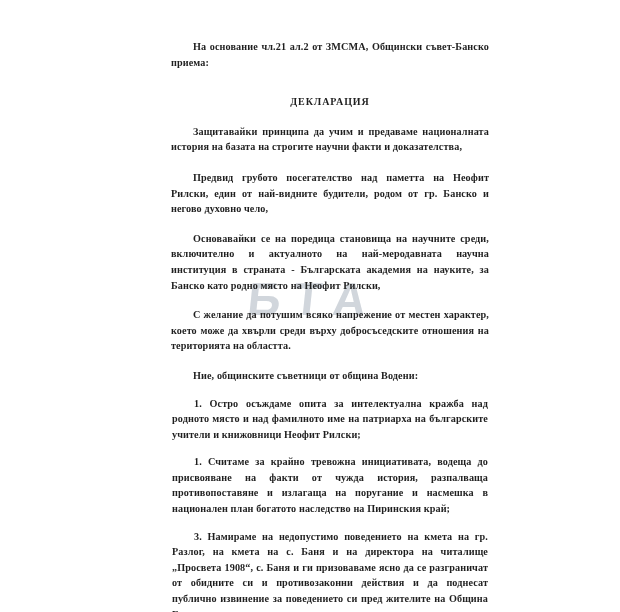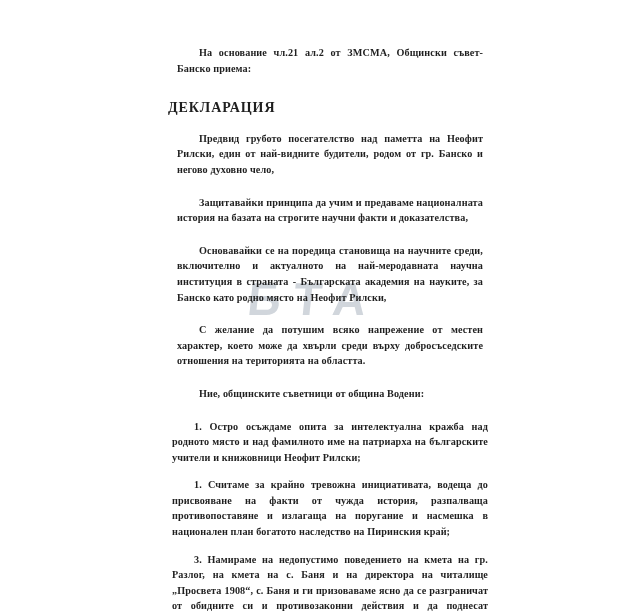--- a/index.html
+++ b/index.html
@@ -47,43 +47,43 @@
 
   #content {
     position: absolute;
     left: 160px;
     top: 28px;
     width: 340px;
     z-index: 2;
   }
 
   .para {
-    margin: 17px;
+    margin: 11px;
     text-align: justify;
     text-justify: inter-word;
     font-size: 10.2px;
     line-height: 15.6px;
     font-weight: 700;
     letter-spacing: 0.1px;
     color: #1f1f1f;
   }
 
   .indent {
     text-indent: 22px;
   }
 
   .gap-lg { margin-top: 15px; }
   .gap-md { margin-top: 14px; }
   .gap-sm { margin-top: 0px; }
 
   #doc-title {
     margin: 8px;
     margin-top: 24px;
-    text-align: left;
-    font-size: 14px;
+    text-align: center;
+    font-size: 10px;
     font-weight: 700;
     letter-spacing: 0.9px;
     line-height: 15.6px;
     color: #1f1f1f;
   }
 
   .list-item {
     margin: 12px;
     text-align: justify;
     text-justify: inter-word;
@@ -106,23 +106,23 @@
 <div id="page">
 
   <div id="watermark">БТА</div>
 
   <div id="content">
 
     <p class="para indent">На основание чл.21 ал.2 от ЗМСМА, Общински съвет-Банско приема:</p>
 
     <h1 id="doc-title">ДЕКЛАРАЦИЯ</h1>
 
+    <p class="para indent gap-md">Защитавайки принципа да учим и предаваме националната история на базата на строгите научни факти и доказателства,</p>
+
     <p class="para indent gap-lg">Предвид грубото посегателство над паметта на Неофит Рилски, един от най-видните будители, родом от гр. Банско и негово духовно чело,</p>
-
-    <p class="para indent gap-md">Защитавайки принципа да учим и предаваме националната история на базата на строгите научни факти и доказателства,</p>
 
     <p class="para indent gap-md">Основавайки се на поредица становища на научните среди, включително и актуалното на най-меродавната научна институция в страната - Българската академия на науките, за Банско като родно място на Неофит Рилски,</p>
 
 
 
     <p class="para indent gap-md">С желание да потушим всяко напрежение от местен характер, което може да хвърли среди върху добросъседските отношения на територията на областта.</p>
 
     <p class="para indent gap-md">Ние, общинските съветници от община Водени:</p>
 
     <p class="list-item gap-md">1. Остро осъждаме опита за интелектуална кражба над родното място и над фамилното име на патриарха на българските учители и книжовници Неофит Рилски;</p>

